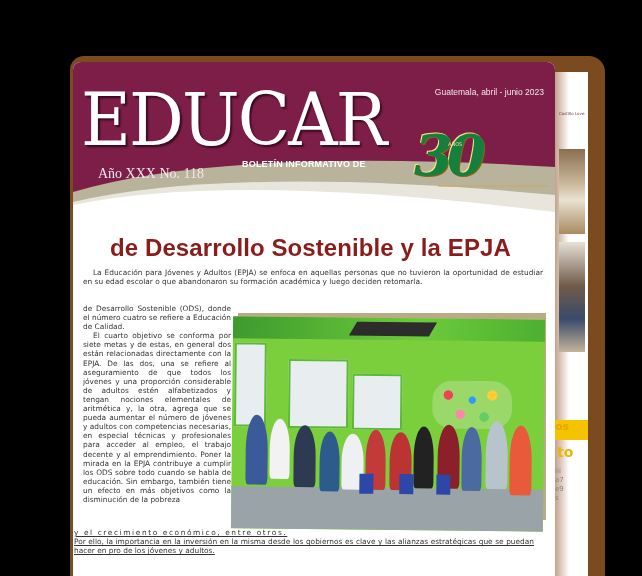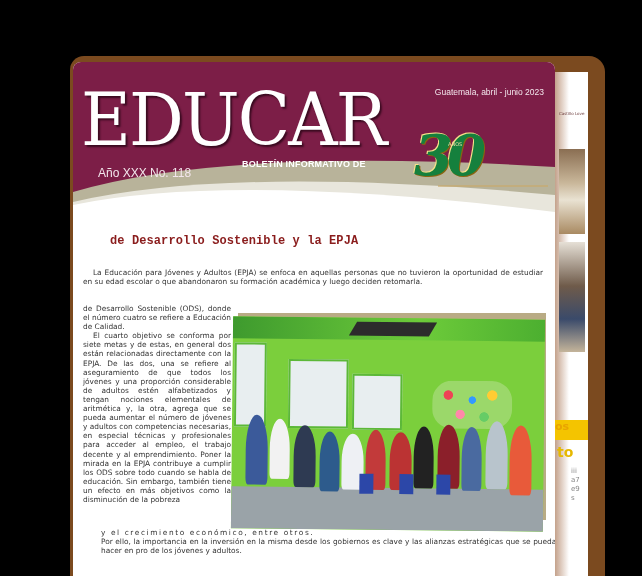--- a/index.html
+++ b/index.html
@@ -5,47 +5,47 @@
   html, body { margin:0; padding:0; }
   body { width:642px; height:576px; background:#000; position:relative; overflow:hidden; font-family:"DejaVu Sans", sans-serif; }
   .shadow { position:absolute; left:70px; top:56px; width:535px; height:540px; background:#7b4a1f; border-radius:14px 16px 0 0; }
   .back-page { position:absolute; left:555px; top:72px; width:33px; height:520px; background:#fff; overflow:hidden; }
   .back-page .fade { position:absolute; left:0; top:0; width:14px; height:100%; background:linear-gradient(90deg,#b58a6e,#fff); opacity:.8; }
   .back-page .mini { position:absolute; left:4px; top:39px; font-size:4px; color:#6b3a3a; }
   .back-page .photo1 { position:absolute; left:4px; top:77px; width:26px; height:85px; background:linear-gradient(180deg,#8a6e52,#c9b79a 40%,#e9e2d2 60%,#a98a62); }
   .back-page .photo2 { position:absolute; left:4px; top:170px; width:26px; height:110px; background:linear-gradient(180deg,#e6e0d6,#6f5b4a 40%,#3a4a6a 70%,#c4b49a); }
   .back-page .yellow { position:absolute; left:0; top:348px; width:33px; height:20px; background:#f4c400; color:#e9a400; font-size:11px; font-weight:bold; }
   .back-page .ylabel { position:absolute; left:2px; top:372px; color:#e6b800; font-size:14px; font-weight:bold; }
-  .back-page .col { position:absolute; left:16px; top:395px; font-size:7px; color:#888; line-height:9px; width:10px; word-break:break-all; }
+  .back-page .col { position:absolute; left:0; top:395px; font-size:7px; color:#888; line-height:9px; width:10px; word-break:break-all; }
 
   .page { position:absolute; left:73px; top:62px; width:482px; height:530px; background:#fff; overflow:hidden; border-radius:8px 8px 0 0; }
   .masthead { position:absolute; left:0; top:0; width:482px; height:170px; background:#7c1e47; }
   .curve-svg { position:absolute; left:0; top:95px; }
   .title-educar { position:absolute; left:8px; top:22px; font-family:"DejaVu Serif", serif; font-size:72px; color:#fff; letter-spacing:-2px; line-height:1; text-shadow:2px 2px 2px #3a0a20; transform:scaleX(0.95); transform-origin:left; }
-  .issue { position:absolute; left:25px; top:104px; font-size:12px; color:#f3e6ec; font-family:Liberation Sans, sans-serif; }
+  .issue { position:absolute; left:25px; top:104px; font-size:14px; color:#f3e6ec; font-family:Liberation Serif, serif; }
   .date { position:absolute; right:11px; top:25px; font-size:8.5px; color:#f3e6ec; font-family:"Liberation Sans", sans-serif; }
   .boletin { position:absolute; left:169px; top:97px; font-size:9px; font-weight:bold; color:#fff; font-family:"Liberation Sans", sans-serif; letter-spacing:.2px;text-align:center; }
   .badge30 { position:absolute; left:325px; top:65px; width:150px; height:70px; }
   .thirty { position:absolute; left:0; top:0; font-family:"DejaVu Serif", serif; font-size:56px; font-weight:bold; color:#15803d; line-height:1; text-shadow:1px 1px 0 #8a6410, -1px -1px 0 #f8e08a; letter-spacing:-6px; font-style:italic;margin-left:16px; }
   .anos { position:absolute; left:50px; top:14px; font-size:5px; color:#f3dfa8; }
   .fund { position:absolute; left:62px; top:38px; font-family:"DejaVu Serif", serif; font-size:7px; color:#f3e2b5; line-height:8px; }
   .fund b { font-size:8.5px; font-weight:normal; }
   .fund-line { position:absolute; left:40px; top:58px; width:110px; height:2px; background:#c8a86a; opacity:.6; }
 
   .kicker { position:absolute; left:28px; top:140px; font-family:"Liberation Sans", sans-serif; font-size:34px; color:#dcd6c3; letter-spacing:1px; line-height:1; }
-  .headline { position:absolute; left:37px; top:172px; font-family:Liberation Mono, monospace; font-size:12px; font-weight:bold; color:#8a1c1c; letter-spacing:.1px; }
+  .headline { position:absolute; left:37px; top:172px; font-family:Liberation Sans, sans-serif; font-size:24px; font-weight:bold; color:#8a1c1c; letter-spacing:.1px; }
 
   .body { font-family:"DejaVu Sans", sans-serif; font-size:7.4px; color:#333; line-height:9.1px; }
   .para-full { position:absolute; left:10px; width:460px; text-align:justify; }
   .p1 { top:206px; text-indent:10px; }
   .p2 { top:224px; text-indent:10px; }
   .col-left { position:absolute; left:10px; top:242px; width:148px; text-align:justify; }
   .col-left p { margin:0; }
   .col-left p.ind { text-indent:10px; }
-  .tail { position:absolute; left:28px; top:466px; width:460px; text-align:justify; }
+  .tail { position:absolute; left:1px; top:466px; width:460px; text-align:justify;text-decoration:underline; }
   .tail p { margin:0; }
   .tail p.ind { text-indent:10px; }
 
   .photo-frame { position:absolute; left:165px; top:251px; width:308px; height:207px; background:#b9ab85; }
   .photo { position:absolute; left:159px; top:256px; width:312px; height:212px; overflow:hidden; background:#7bcf3c; transform:rotate(0.6deg); }
   .ph-ceiling { position:absolute; left:0; top:0; width:100%; height:22px; background:linear-gradient(90deg,#3e9a2e,#6dcb3a 60%,#4caf30); }
   .ph-beam { position:absolute; left:120px; top:4px; width:80px; height:14px; background:#2c2c2c; transform:skewX(-30deg); }
   .ph-win { position:absolute; background:#e8eef0; border:2px solid #5cb838; }
   .ph-floor { position:absolute; left:0; bottom:0; width:100%; height:42px; background:#9aa3a8; }
   .ph-board { position:absolute; left:200px; top:62px; width:80px; height:48px; background:radial-gradient(circle at 20% 30%,#e45 6%,transparent 7%),radial-gradient(circle at 50% 40%,#39f 7%,transparent 8%),radial-gradient(circle at 75% 30%,#fc3 7%,transparent 8%),radial-gradient(circle at 35% 70%,#f8a 7%,transparent 8%),radial-gradient(circle at 65% 75%,#6c6 7%,transparent 8%),#9bd86a; border-radius:20px; }

